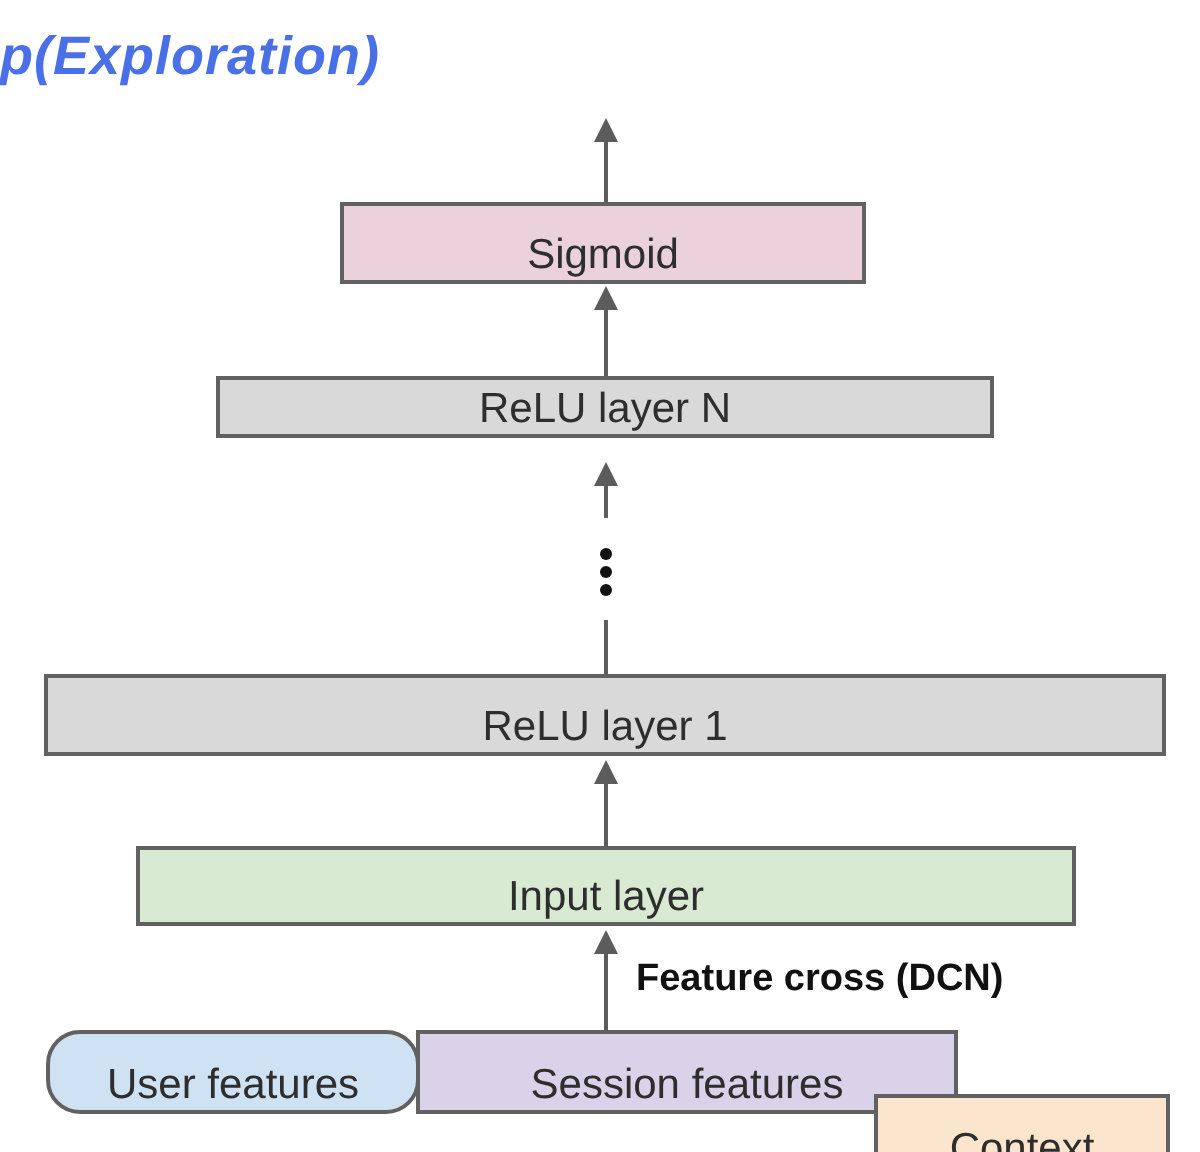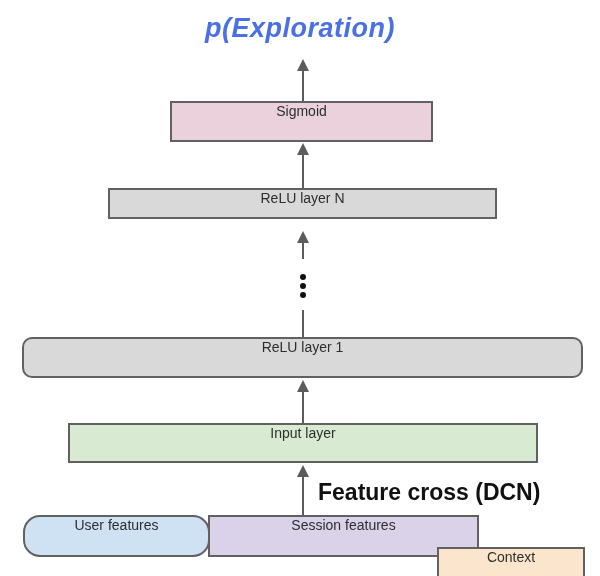--- a/index.html
+++ b/index.html
@@ -1,45 +1,45 @@
 <!DOCTYPE html>
 <html><head>
 <meta charset="utf-8">
 <style>
   html,body{margin:0;padding:0;background:#ffffff;}
   #canvas{
     position:relative;width:600px;height:576px;background:#ffffff;
     font-family:"Liberation Sans", sans-serif;overflow:hidden;
   }
   .title{
-    position:absolute;top:13px;left:0;width:600px;text-align:center;
+    position:absolute;top:13px;left:0;width:600px;
     font-size:27px;font-weight:bold;font-style:italic;letter-spacing:0.5px;
   }
   .node{
     position:absolute;box-sizing:border-box;border:2px solid #616161;
-    display:flex;align-items:flex-start;justify-content:center;
-    font-size:14px;color:#2e2e2e;white-space:nowrap;
+    display:flex;align-items:flex-end;justify-content:center;
+    font-size:21px;color:#2e2e2e;white-space:nowrap;
   }
   .n-sigmoid{left:170px;top:101px;width:263px;height:41px;}
   .n-relu-n{left:108px;top:188px;width:389px;height:31px;}
-  .n-relu-1{left:22px;top:337px;width:561px;height:41px;border-radius:10px;}
+  .n-relu-1{left:22px;top:337px;width:561px;height:41px;}
   .n-input{left:68px;top:423px;width:470px;height:40px;}
   .n-user{left:23px;top:515px;width:187px;height:42px;}
   .n-session{left:208px;top:515px;width:271px;height:42px;}
   .n-context{left:437px;top:515px;width:148px;height:42px;}
   .vline{position:absolute;left:302px;width:2px;background:#5c5c5c;}
   .ahead{
     position:absolute;left:297px;width:0;height:0;
     border-left:6px solid transparent;border-right:6px solid transparent;
     border-bottom:12px solid #5c5c5c;
   }
   .dot{position:absolute;left:300px;width:6px;height:6px;border-radius:50%;background:#111111;}
   .edge-label{
     position:absolute;left:318px;top:479px;
-    font-size:23px;font-weight:bold;color:#111111;white-space:nowrap;
+    font-size:19px;font-weight:bold;color:#111111;white-space:nowrap;
   }
 </style>
 </head>
 <body>
 
 <div id="canvas">
 
   <div class="title" style="color: rgb(74, 112, 232);">p(Exploration)</div>
 
   <div>

